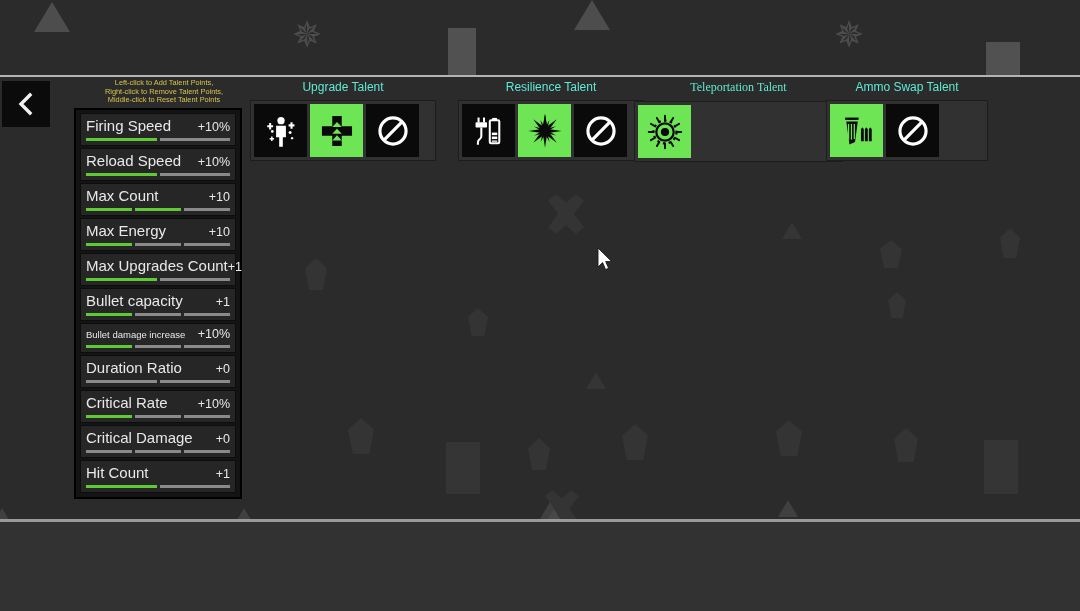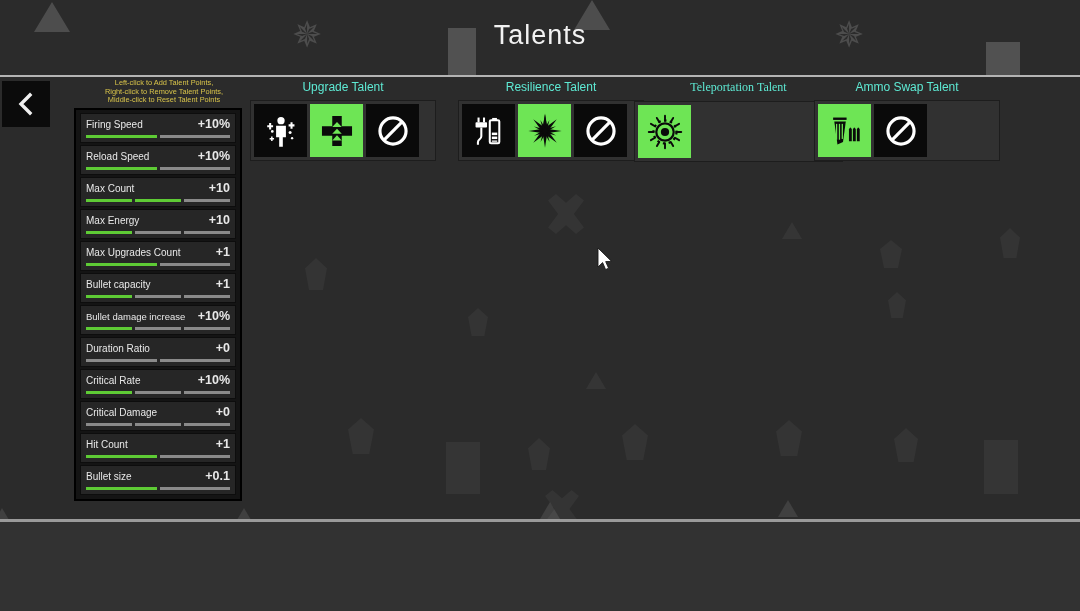--- a/index.html
+++ b/index.html
@@ -82,23 +82,23 @@
   .stat-row {
     background:#262626; border:1px solid #0d0d0d;
     margin-bottom:2px; padding:3px 5px 4px 5px;
     cursor:pointer;
   }
   .stat-row:last-child { margin-bottom:0; }
   .stat-head {
     display:flex; justify-content:space-between; align-items:baseline;
     color:#e8e8e8; margin-bottom:4px;
   }
-  .stat-label { font-size:10px; white-space:nowrap; }
+  .stat-label { font-size:15px; white-space:nowrap; }
   .stat-label.tiny { font-size:9.5px; }
-  .stat-value { font-size:12.5px; white-space:nowrap;font-weight:bold; }
+  .stat-value { font-size:12.5px; white-space:nowrap; }
   .stat-bar { display:flex; gap:3px; height:3px; }
   .seg { flex:1; background:#8a8a8a; }
   .seg.on { background:#5ecb35; }
 
   
   #talent-area { position:absolute; left:250px; top:80px; width:830px; z-index:7; }
   .talent-col { position:absolute; top:0; }
   .talent-col-title {
     color:#5eead4; font-size:12px; text-align:center; width:100%;
     white-space:nowrap; margin-bottom:6px;
@@ -165,21 +165,20 @@
   <div class="d-pent" style="left:874px; top:547px; width:34px; height:34px;"></div>
   <div class="d-pent" style="left:1000px; top:568px; width:24px; height:32px;"></div>
   <div class="d-tri sm" style="left:42px;  top:598px;"></div>
   <div class="d-tri sm" style="left:586px; top:598px;"></div>
 </div>
 
 <div id="bottom-band"></div>
 <div id="bottom-divider"></div>
 
 <div id="header">
-  <div id="page-title">Talents</div>
   <div id="hdr-stats">
   </div>
 </div>
 <div id="hdr-divider"></div>
 
 <div id="back-button">
   <svg class="chev" width="16" height="24" viewBox="0 0 16 24">
     <polyline points="12,3 3,12 12,21" fill="none" stroke="#f0f0f0" stroke-width="3.4" stroke-linecap="square" stroke-linejoin="miter"></polyline>
   </svg>
 </div>
@@ -294,30 +293,20 @@
      <div class="stat-bar">
         <div class="seg"></div>
         <div class="seg"></div>
         <div class="seg"></div>
       </div>
     </div>
     <div class="stat-row">
       <div class="stat-head">
        <span class="stat-label">Hit Count</span>
        <span class="stat-value">+1</span>
-     </div>
-     <div class="stat-bar">
-        <div class="seg on"></div>
-        <div class="seg"></div>
-      </div>
-    </div>
-    <div class="stat-row">
-      <div class="stat-head">
-       <span class="stat-label">Bullet size</span>
-       <span class="stat-value">+0.1</span>
      </div>
      <div class="stat-bar">
         <div class="seg on"></div>
         <div class="seg"></div>
       </div>
     </div>
   </div>
 
 <div id="talent-area">
     <div class="talent-col" style="left: 0px; width: 186px;">
@@ -430,21 +419,21 @@
               <line x1="24.0" y1="9.5" x2="24.0" y2="3.5"></line>
               <line x1="31.3" y1="11.4" x2="34.3" y2="6.2"></line>
               <line x1="36.6" y1="16.7" x2="41.8" y2="13.7"></line>
         </g>
           </svg>
         </div>
         <div class="slot empty"></div>
         <div class="slot empty"></div>
       </div>
     </div>
-    <div class="talent-col" style="left: 564px; width: 186px;">
+    <div class="talent-col" style="left: 576px; width: 162px;">
       <div class="talent-col-title">Ammo Swap Talent</div>
      <div class="slot-strip">
         <div class="slot active">
           <svg width="38" height="38" viewBox="0 0 48 48">
             <g fill="#0a0a0a">
           <rect x="9" y="7" width="17" height="3"></rect>
           <path d="M10.5 12 L25 12 L21.5 38 L14.5 41 Z"></path>
           <g fill="#6ee555">
             <rect x="12.6" y="15" width="1.6" height="20"></rect>
             <rect x="16.2" y="15" width="1.6" height="20"></rect>

